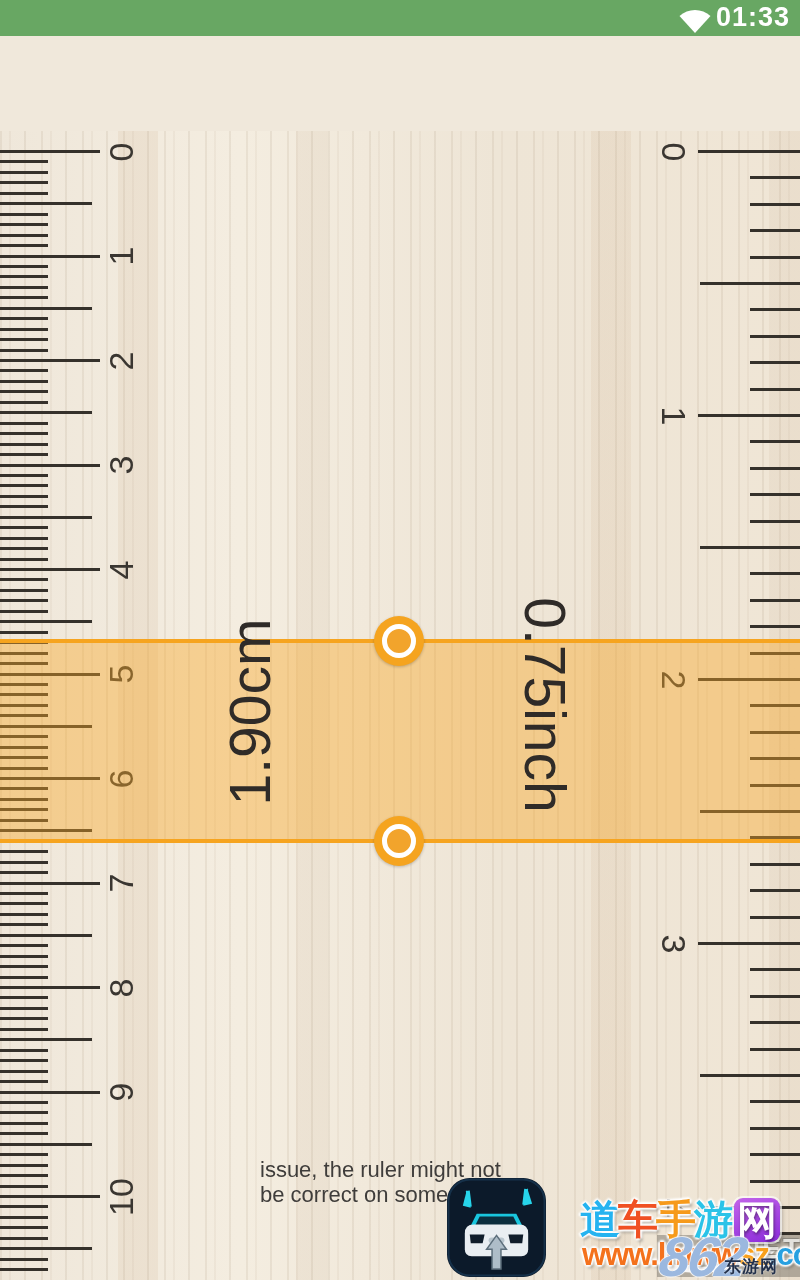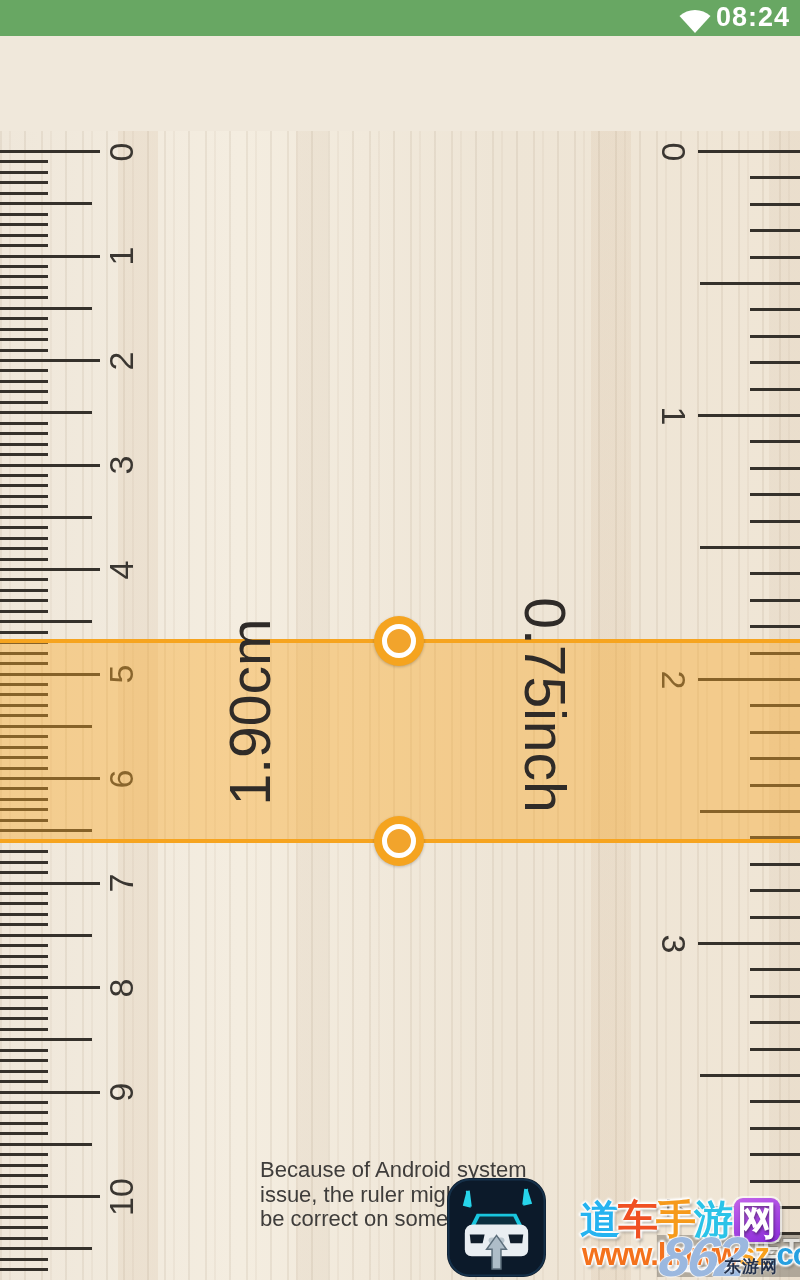--- a/index.html
+++ b/index.html
@@ -122,21 +122,21 @@
 </style>
 </head>
 <body>
 
 <div class="screen">
 
   <div class="status-bar">
     <svg class="wifi" width="34" height="27" viewBox="0 0 34 27">
       <path d="M17 26 L1.5 9 A23 23 0 0 1 32.5 9 Z" fill="#ffffff"></path>
     </svg>
-    <span class="status-time">08:24</span>
+    <span class="status-time">01:33</span>
   </div>
 
 
   <div class="ruler-area" id="ruler-area">
 
     <div id="cm-ticks">
         <div class="tick" style="width: 100px; top: 19px; left: 0px;"></div>
         <div class="tick" style="width: 48px; top: 29.45px; left: 0px;"></div>
         <div class="tick" style="width: 48px; top: 39.9px; left: 0px;"></div>
         <div class="tick" style="width: 48px; top: 50.35px; left: 0px;"></div>
@@ -313,21 +313,20 @@
       <div class="ring"></div>
     </div>
     <div class="handle" id="handle-bottom" style="left: 374px; top: 685px;">
       <div class="ring"></div>
     </div>
 
     <div class="meas-label meas-cm" style="left:100px;top:550px;">1.90cm</div>
     <div class="meas-label meas-inch" style="left:385px;top:543px;">0.75inch</div>
 
     <div class="notice" id="notice">
-        <div>Because of Android system</div>
         <div>issue, the ruler might not</div>
         <div>be correct on some mobile</div>
       </div>
 
     <svg class="app-icon" viewBox="0 0 100 100">
       <rect x="0" y="0" width="100" height="100" rx="23" fill="#0c1a2a"></rect>
       <rect x="1.5" y="1.5" width="97" height="97" rx="22" fill="none" stroke="#16314a" stroke-width="2"></rect>
       <path d="M20 12 L24 30 L16 28 Z" fill="#27d4ea"></path>
       <path d="M21 13 L23 29" stroke="#27d4ea" stroke-width="4"></path>
       <path d="M81 10 L77 28 L86 26 Z" fill="#27d4ea"></path>

